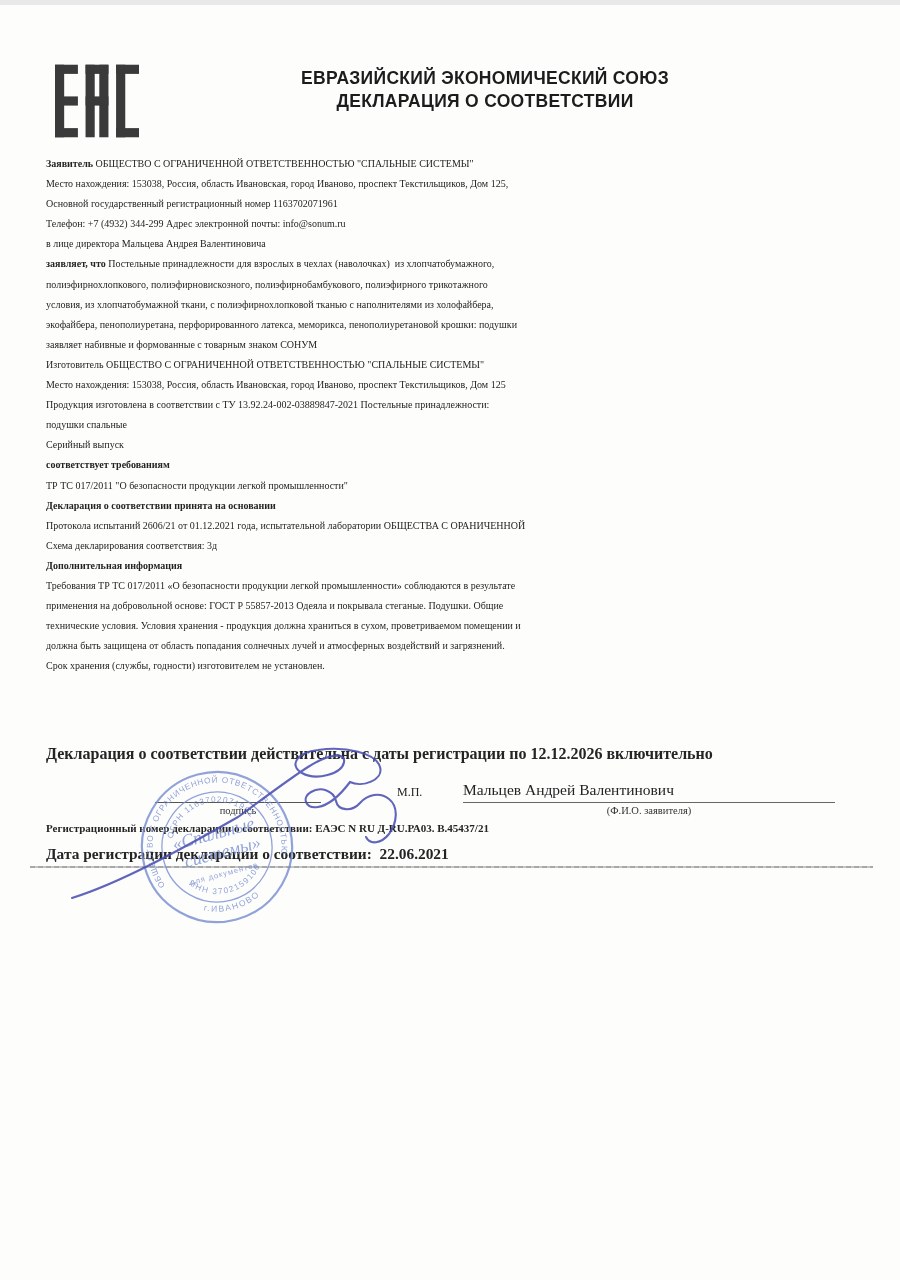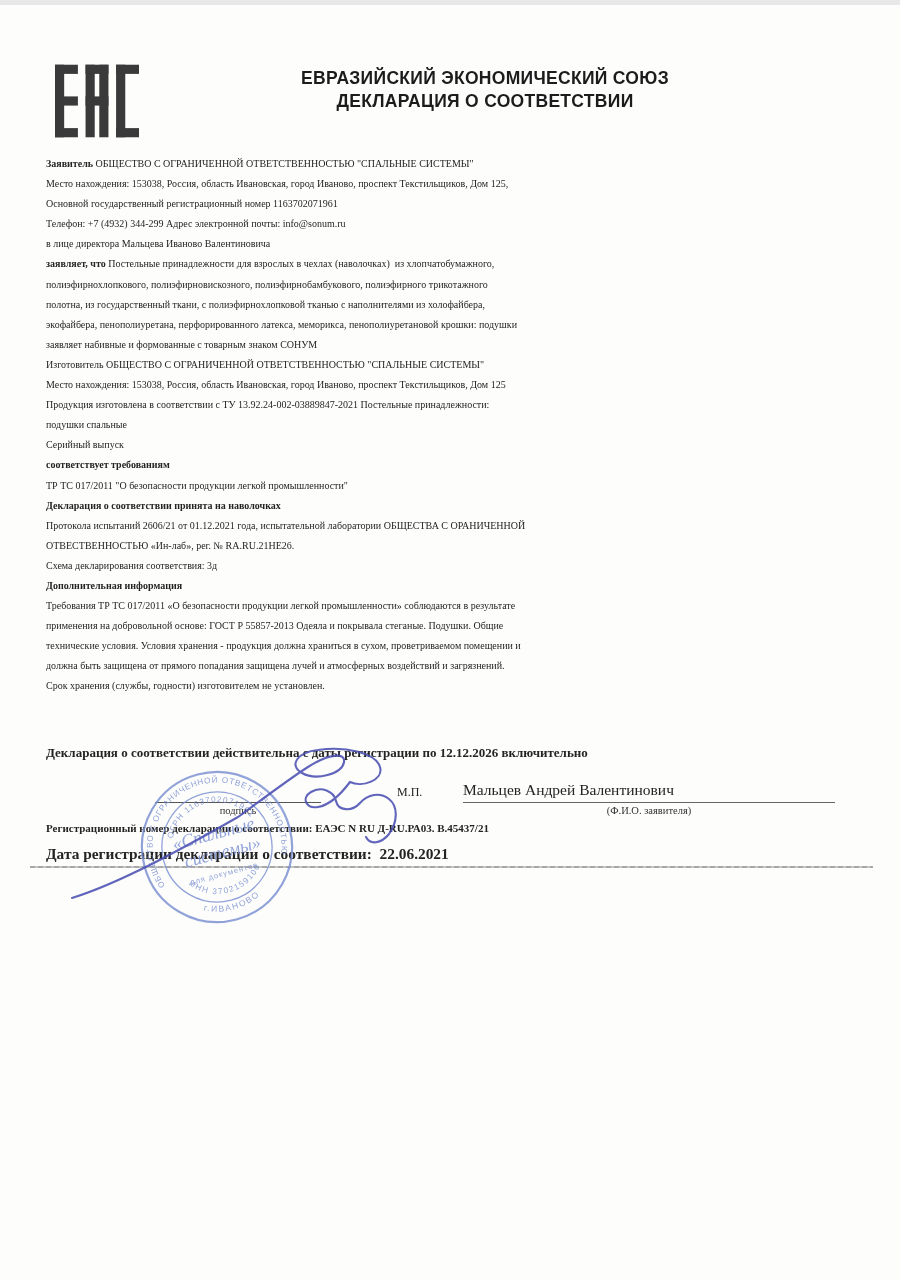--- a/index.html
+++ b/index.html
@@ -14,21 +14,21 @@
     position:absolute; left:190px; top:62px; width:590px; text-align:center;
     font-family:"Liberation Sans", sans-serif; font-weight:bold;
     font-size:17.5px; line-height:23px; color:#1c1c1c; letter-spacing:.3px;
   }
   
   .doc-body { position:absolute; left:46px; top:149px; width:828px; }
   .ln { white-space:pre; height:20.1px; line-height:20.1px; font-size:10px; }
   .ln .b { font-weight:bold; }
   .validity {
     position:absolute; left:46px; top:740px; font-weight:bold;
-    font-size:13px; white-space:pre;
+    font-size:16px; white-space:pre;
   }
   
   .mp-label { position:absolute; left:397px; top:780px; font-size:12px; }
   .sig-underline { position:absolute; left:155px; top:797px; width:166px; border-top:1.6px solid #555; }
   .sig-caption {
     position:absolute; left:155px; top:800px; width:166px; text-align:center;
     font-size:10.5px; color:#333;
   }
   .signer-name {
     position:absolute; left:463px; top:776px; width:372px; text-align:left;
@@ -79,42 +79,41 @@
     <div>ЕВРАЗИЙСКИЙ ЭКОНОМИЧЕСКИЙ СОЮЗ</div>
     <div>ДЕКЛАРАЦИЯ О СООТВЕТСТВИИ</div>
   </div>
 
   <div class="doc-body">
 
   <div class="ln"><span class="b">Заявитель</span><span> ОБЩЕСТВО С ОГРАНИЧЕННОЙ ОТВЕТСТВЕННОСТЬЮ "СПАЛЬНЫЕ СИСТЕМЫ"</span></div>
       <div class="ln"><span class="b"></span><span>Место нахождения: 153038, Россия, область Ивановская, город Иваново, проспект Текстильщиков, Дом 125,</span></div>
       <div class="ln"><span class="b"></span><span>Основной государственный регистрационный номер 1163702071961</span></div>
       <div class="ln"><span class="b"></span><span>Телефон: +7 (4932) 344-299 Адрес электронной почты: info@sonum.ru</span></div>
-      <div class="ln"><span class="b"></span><span>в лице директора Мальцева Иваново Валентиновича</span></div>
+      <div class="ln"><span class="b"></span><span>в лице директора Мальцева Андрея Валентиновича</span></div>
       <div class="ln"><span class="b">заявляет, что</span><span> Постельные принадлежности для взрослых в чехлах (наволочках)  из хлопчатобумажного,</span></div>
       <div class="ln"><span class="b"></span><span>полиэфирнохлопкового, полиэфирновискозного, полиэфирнобамбукового, полиэфирного трикотажного</span></div>
-      <div class="ln"><span class="b"></span><span>полотна, из государственный ткани, с полиэфирнохлопковой тканью с наполнителями из холофайбера,</span></div>
+      <div class="ln"><span class="b"></span><span>условия, из хлопчатобумажной ткани, с полиэфирнохлопковой тканью с наполнителями из холофайбера,</span></div>
       <div class="ln"><span class="b"></span><span>экофайбера, пенополиуретана, перфорированного латекса, меморикса, пенополиуретановой крошки: подушки</span></div>
       <div class="ln"><span class="b"></span><span>заявляет набивные и формованные с товарным знаком СОНУМ</span></div>
       <div class="ln"><span class="b"></span><span>Изготовитель ОБЩЕСТВО С ОГРАНИЧЕННОЙ ОТВЕТСТВЕННОСТЬЮ "СПАЛЬНЫЕ СИСТЕМЫ"</span></div>
       <div class="ln"><span class="b"></span><span>Место нахождения: 153038, Россия, область Ивановская, город Иваново, проспект Текстильщиков, Дом 125</span></div>
       <div class="ln"><span class="b"></span><span>Продукция изготовлена в соответствии с ТУ 13.92.24-002-03889847-2021 Постельные принадлежности:</span></div>
       <div class="ln"><span class="b"></span><span>подушки спальные</span></div>
       <div class="ln"><span class="b"></span><span>Серийный выпуск</span></div>
       <div class="ln"><span class="b">соответствует требованиям</span><span></span></div>
       <div class="ln"><span class="b"></span><span>ТР ТС 017/2011 "О безопасности продукции легкой промышленности"</span></div>
-      <div class="ln"><span class="b">Декларация о соответствии принята на наволочках</span><span></span></div>
+      <div class="ln"><span class="b">Декларация о соответствии принята на основании</span><span></span></div>
       <div class="ln"><span class="b"></span><span>Протокола испытаний 2606/21 от 01.12.2021 года, испытательной лаборатории ОБЩЕСТВА С ОРАНИЧЕННОЙ</span></div>
-      <div class="ln"><span class="b"></span><span>ОТВЕСТВЕННОСТЬЮ «Ин-лаб», рег. № RA.RU.21НЕ26.</span></div>
       <div class="ln"><span class="b"></span><span>Схема декларирования соответствия: 3д</span></div>
       <div class="ln"><span class="b">Дополнительная информация</span><span></span></div>
       <div class="ln"><span class="b"></span><span>Требования ТР ТС 017/2011 «О безопасности продукции легкой промышленности» соблюдаются в результате</span></div>
       <div class="ln"><span class="b"></span><span>применения на добровольной основе: ГОСТ Р 55857-2013 Одеяла и покрывала стеганые. Подушки. Общие</span></div>
       <div class="ln"><span class="b"></span><span>технические условия. Условия хранения - продукция должна храниться в сухом, проветриваемом помещении и</span></div>
-      <div class="ln"><span class="b"></span><span>должна быть защищена от прямого попадания защищена лучей и атмосферных воздействий и загрязнений.</span></div>
+      <div class="ln"><span class="b"></span><span>должна быть защищена от область попадания солнечных лучей и атмосферных воздействий и загрязнений.</span></div>
       <div class="ln"><span class="b"></span><span>Срок хранения (службы, годности) изготовителем не установлен.</span></div>
     </div>
 
   <div class="validity">Декларация о соответствии действительна с даты регистрации по 12.12.2026 включительно</div>
 
   <div class="mp-label">М.П.</div>
   <div class="sig-underline"></div>
   <div class="sig-caption">подпись</div>
   <div class="signer-name">Мальцев Андрей Валентинович</div>
   <div class="name-underline"></div>

